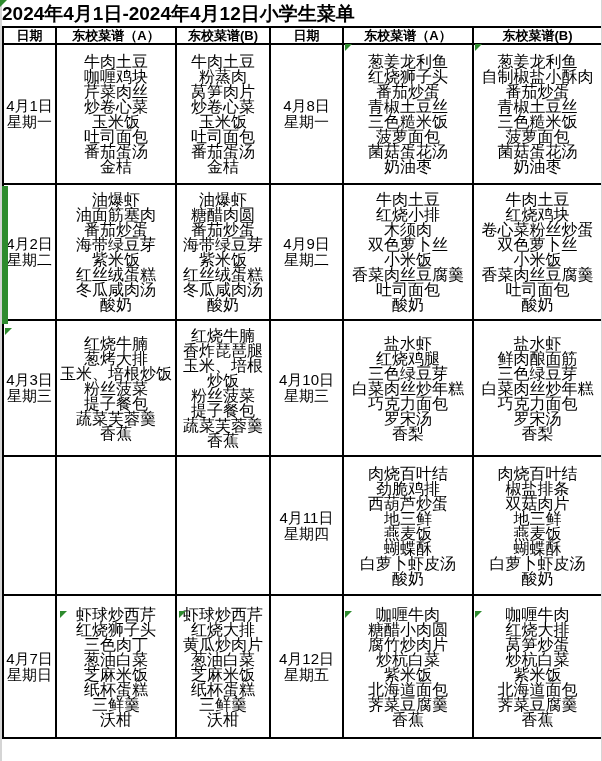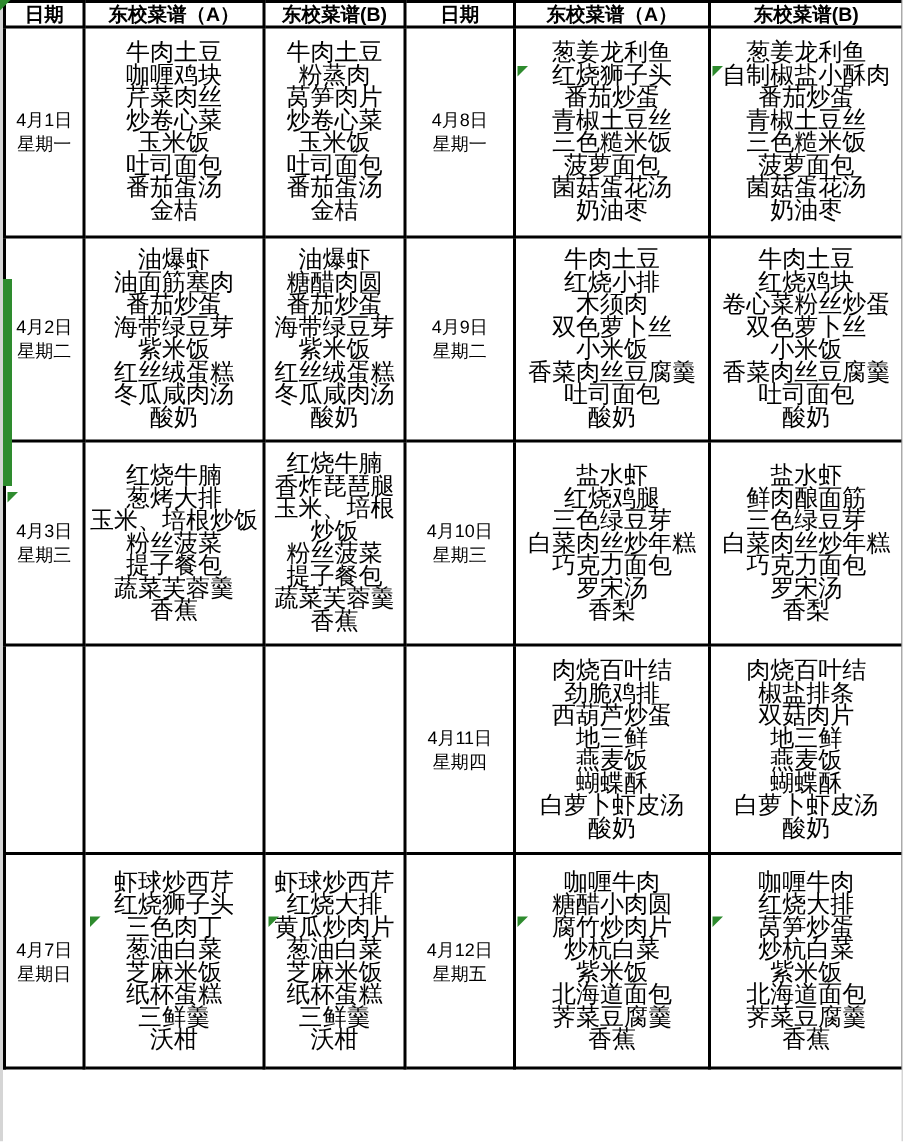--- a/index.html
+++ b/index.html
@@ -20,21 +20,21 @@
     border-collapse:collapse;table-layout:fixed;width:599px;
   }
   .menu-table th,.menu-table td{
     border:2px solid #000;padding:0;margin:0;
     text-align:center;vertical-align:middle;overflow:hidden;
   }
   .menu-table thead th{
     height:15px;font-size:13px;font-weight:bold;line-height:15px;white-space:nowrap;
   }
   td.menu{font-size:16px;line-height:15px;white-space:pre-line}
-  td.date{font-size:12px}
+  td.date{font-size:15px}
   td.date .dline{line-height:16px}
   tr.h1{height:140px}
   tr.h2{height:136px}
   tr.h3{height:136px}
   tr.h4{height:139px}
   tr.h5{height:143px}
   .marker{
     position:absolute;width:0;height:0;z-index:10;
     border-top:7px solid #2e8b2e;border-right:7px solid transparent;
   }
@@ -51,20 +51,21 @@
   #m-r5a2{left:345px;top:611px}
   #m-r5b2{left:475px;top:611px}
 </style>
 </head>
 <body>
 
 <div class="edge edge-left"></div>
 <div class="edge edge-right"></div>
 
 <div class="sheet">
+  <div class="title">2024年4月1日-2024年4月12日小学生菜单</div>
 
   <table class="menu-table">
     <colgroup>
       <col style="width:53px">
         <col style="width:120px">
         <col style="width:94px">
       <col style="width:73px">
         <col style="width:130px">
         <col style="width:129px">
     </colgroup>

